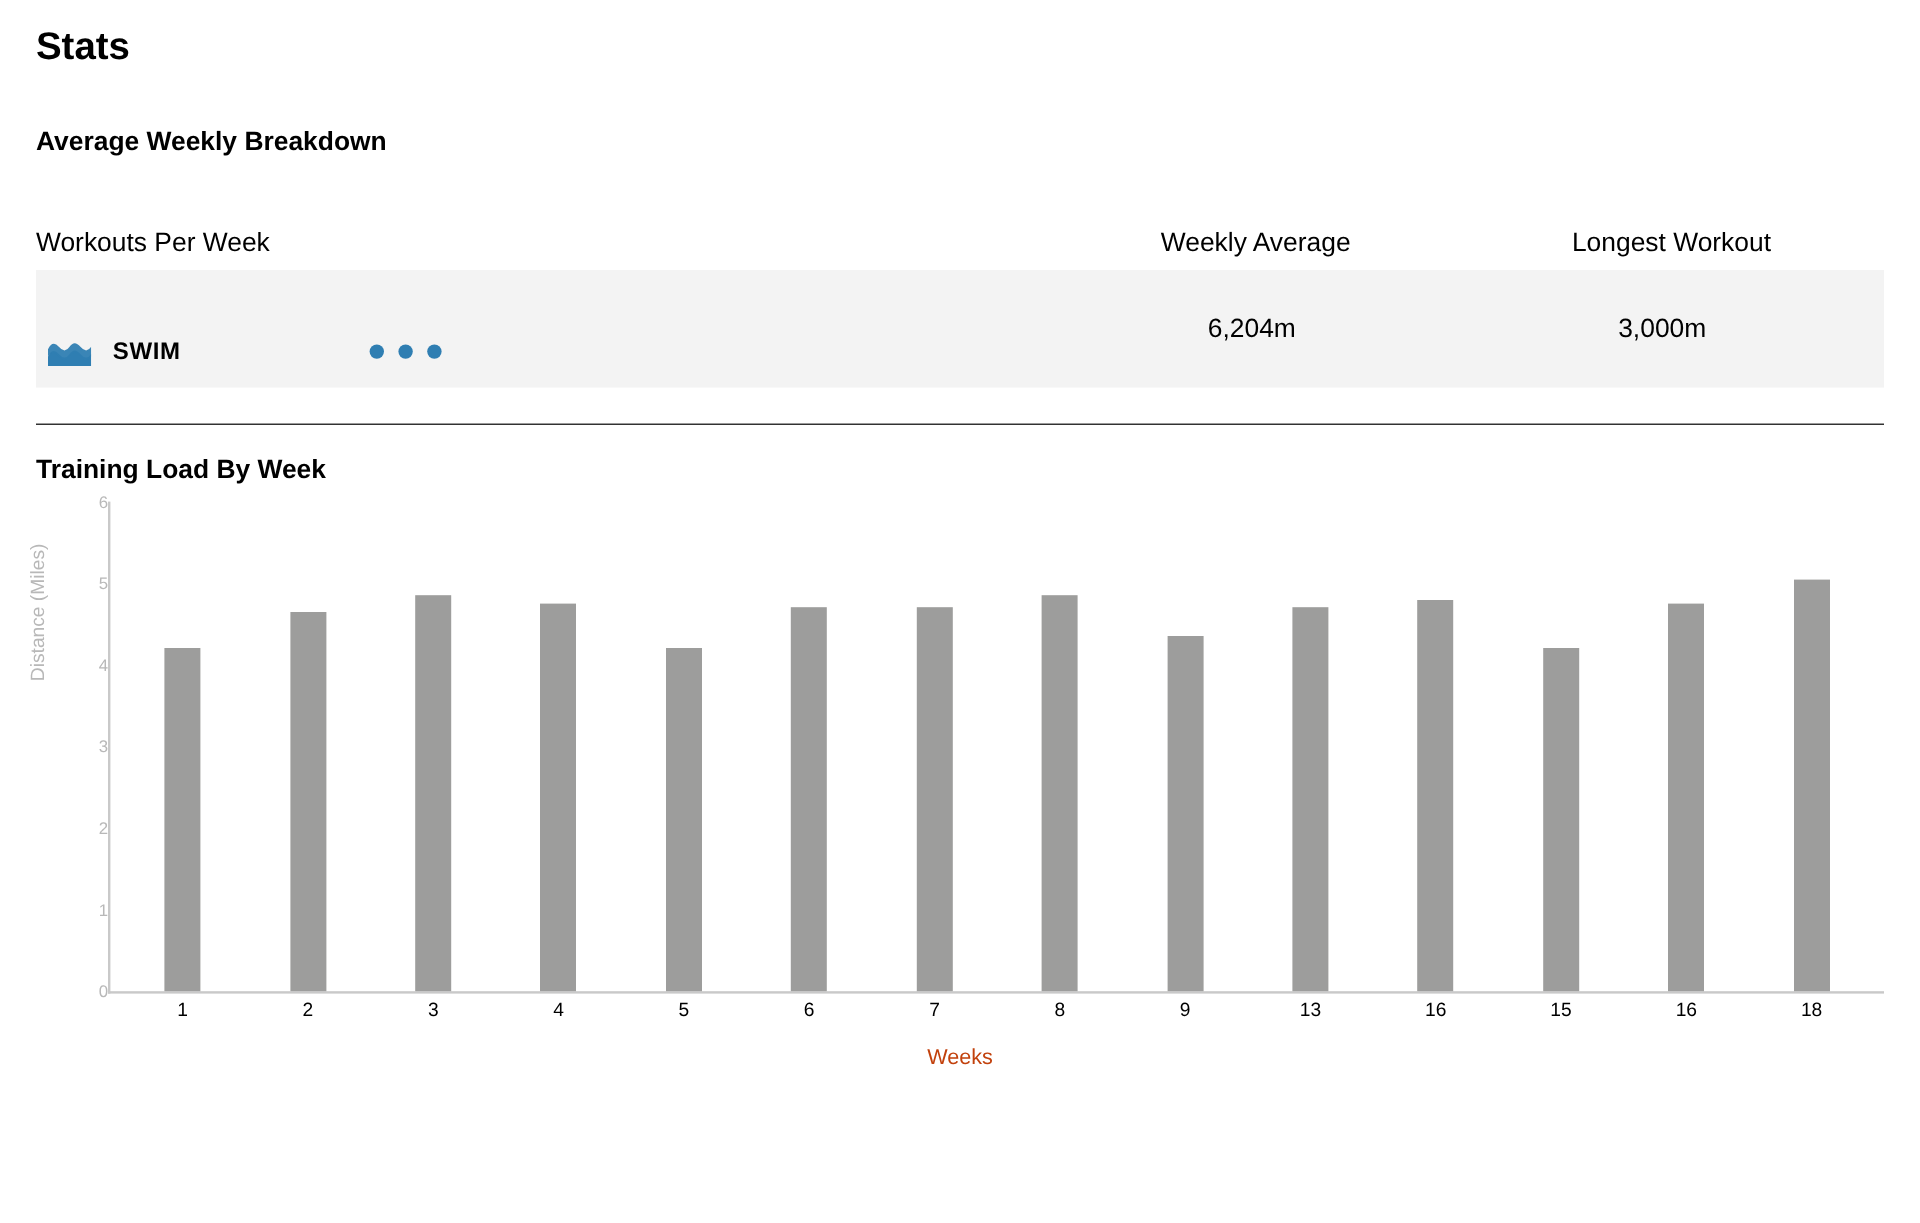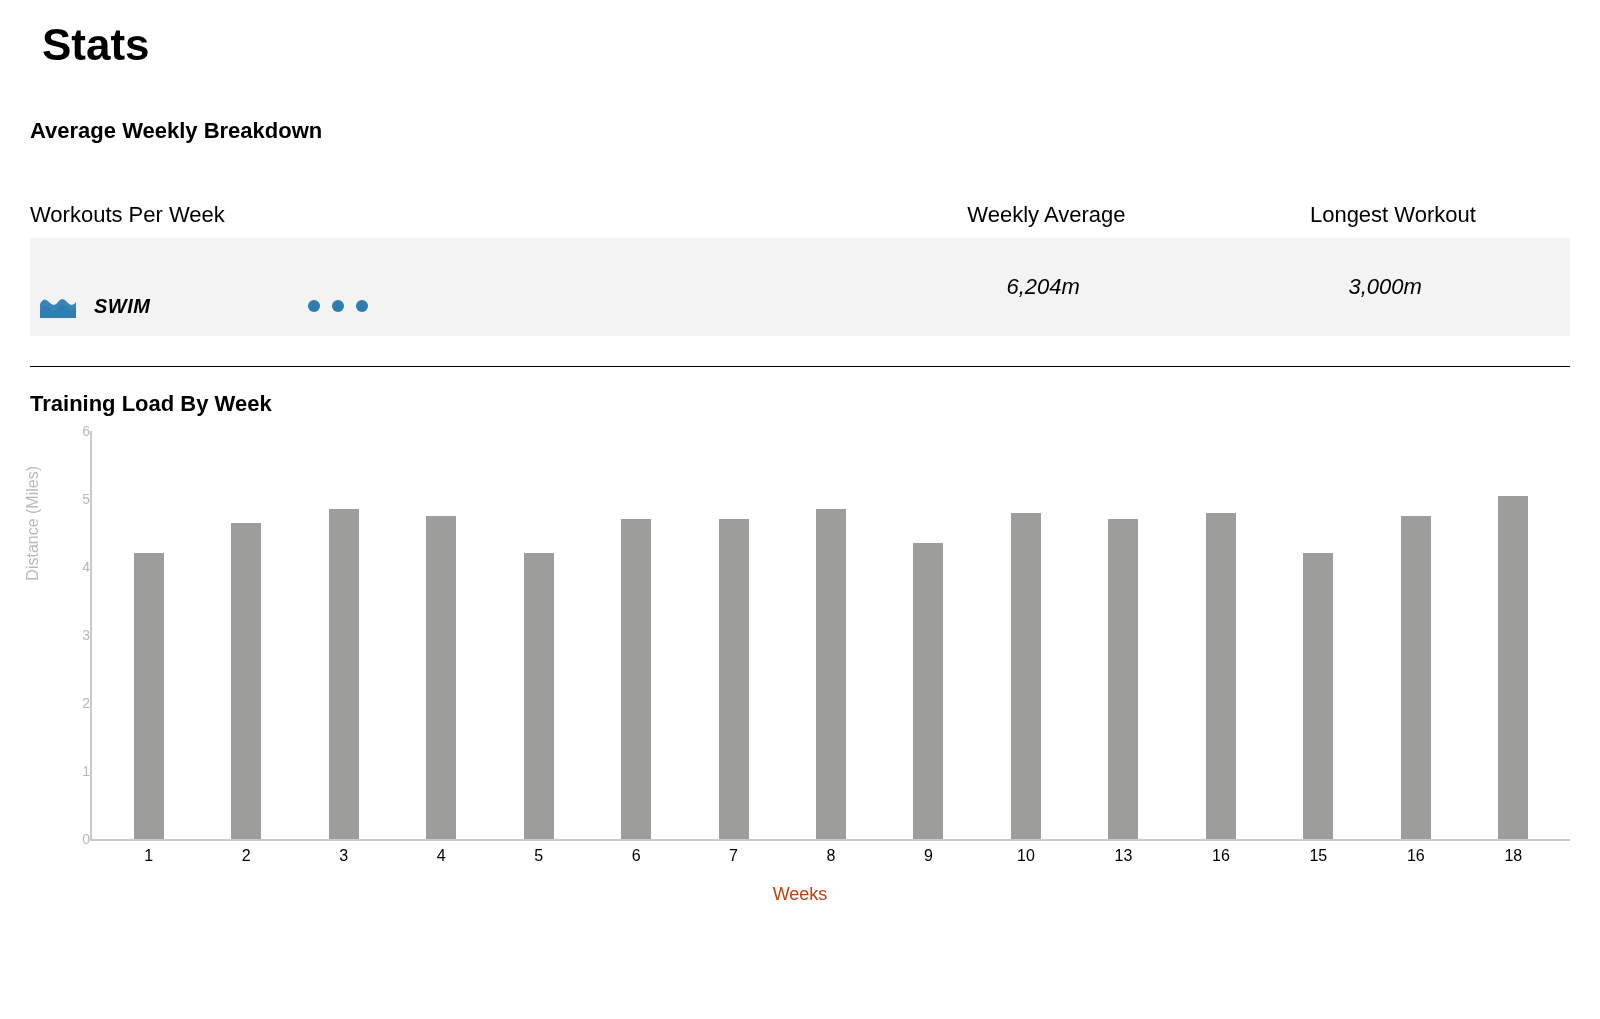--- a/index.html
+++ b/index.html
@@ -3,24 +3,23 @@
 <meta charset="utf-8">
 <style>
   * { box-sizing: border-box; margin: 0; padding: 0; }
   body {
     font-family: -apple-system, BlinkMacSystemFont, "Segoe UI", Helvetica, Arial, sans-serif;
     background: #fff;
     color: #000;
     padding: 20px 30px;
   }
   .page-title {
-    font-size: 44px;
+    font-size: 32px;
     font-weight: 700;
     margin-bottom: 48px;
-    margin-left: 12px;
   }
   .section-title {
     font-size: 22px;
     font-weight: 700;
     margin-bottom: 14px;
   }
   .breakdown-header {
     display: flex;
     align-items: baseline;
     font-size: 22px;
@@ -30,21 +29,20 @@
   }
   .col-workouts { flex: 0 0 55%; margin-top: 38px; }
   .col-avg { flex: 0 0 22%; text-align: center; }
   .col-long { flex: 0 0 23%; text-align: center; }
   .breakdown-row {
     display: flex;
     align-items: center;
     background: #f3f3f3;
     padding: 18px 10px;
     font-size: 22px;
-    font-style: italic;
   }
   .swim-cell {
     display: flex;
     align-items: center;
     gap: 18px;
   }
   .swim-icon {
     width: 36px; height: 24px;
     color: #2f7eb2;
   }
@@ -220,24 +218,20 @@
         </div>
         <div class="bar-slot">
           <div class="bar" style="height: 80.8333%;"></div>
           <div class="x-tick">8</div>
         </div>
         <div class="bar-slot">
           <div class="bar" style="height: 72.5%;"></div>
           <div class="x-tick">9</div>
         </div>
         <div class="bar-slot">
-          <div class="bar" style="height: 80%;"></div>
-          <div class="x-tick">10</div>
-        </div>
-        <div class="bar-slot">
           <div class="bar" style="height: 78.3333%;"></div>
           <div class="x-tick">13</div>
         </div>
         <div class="bar-slot">
           <div class="bar" style="height: 80%;"></div>
           <div class="x-tick">16</div>
         </div>
         <div class="bar-slot">
           <div class="bar" style="height: 70%;"></div>
           <div class="x-tick">15</div>

